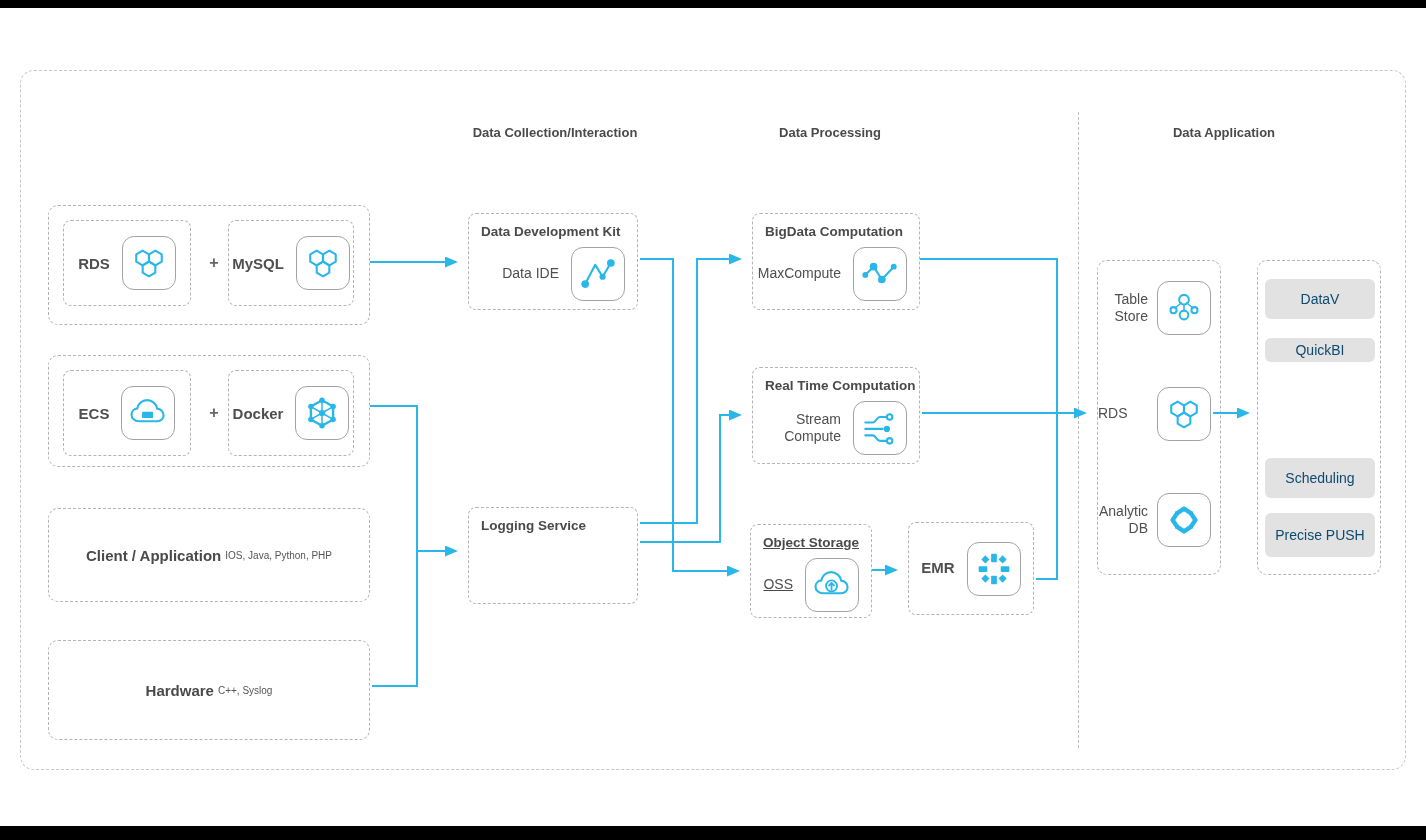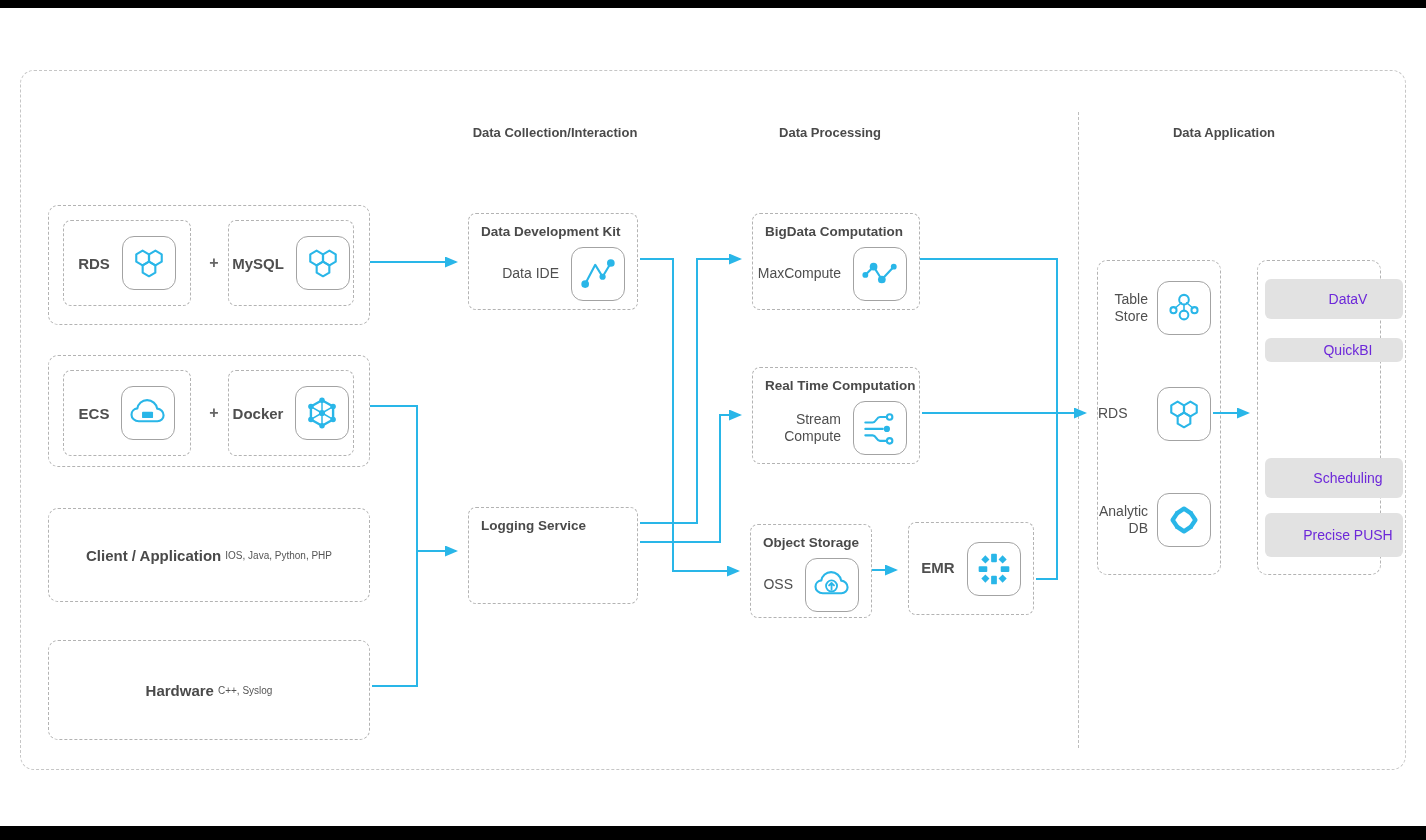--- a/index.html
+++ b/index.html
@@ -46,37 +46,37 @@
 
   
   .svc{position:absolute;border:1px dashed #b3b3b3;border-radius:8px;box-sizing:border-box;padding:10px 12px;}
   .svc-title{font-weight:bold;font-size:13.5px;color:#4a4a4a;white-space:nowrap;}
   .svc-row{display:flex;align-items:center;justify-content:flex-end;gap:12px;margin-top:8px;}
   .svc-label{font-size:14px;color:#4f4f4f;text-align:right;line-height:1.25;}
   #box-ddk{left:468px;top:213px;width:170px;height:97px;}
   #box-logging{left:468px;top:507px;width:170px;height:97px;}
   #box-bigdata{left:752px;top:213px;width:168px;height:97px;}
   #box-realtime{left:752px;top:367px;width:168px;height:97px;}
-  #box-objstore{left:750px;top:524px;width:122px;height:94px;}
+  #box-objstore{left:750px;top:524px;width:122px;height:94px;text-decoration:underline;}
   #box-emr{left:908px;top:522px;width:126px;height:93px;display:flex;align-items:center;justify-content:center;gap:12px;}
   #box-emr .svc-label{font-weight:bold;font-size:15px;}
 
   
   #col-stores{left:1097px;top:260px;width:124px;height:315px;}
   .store-row{position:absolute;left:0;width:100%;height:58px;box-sizing:border-box;
     display:flex;align-items:center;justify-content:space-between;gap:9px;padding-right:9px;}
   .store-label{font-size:14px;color:#4f4f4f;text-align:right;line-height:1.25;}
   #row-tablestore{top:18px;}
   #row-rds2{top:124px;}
   #row-analyticdb{top:230px;}
 
   #col-apps{left:1257px;top:260px;width:124px;height:315px;}
   .pill{position:absolute;left:7px;width:110px;background:#e2e2e2;border-radius:6px;
     display:flex;align-items:center;justify-content:center;text-align:center;
-    font-size:14px;color:#6d28d9;line-height:1.2;padding-left:28px;}
+    font-size:14px;color:#0c4a6e;line-height:1.2;}
   #pill-datav{top:18px;height:40px;}
   #pill-quickbi{top:77px;height:24px;}
   #pill-failure{top:133px;height:44px;}
   #pill-scheduling{top:197px;height:40px;}
   #pill-push{top:252px;height:44px;}
 
   #flows{position:absolute;left:0;top:0;width:1426px;height:840px;pointer-events:none;}
   .flow{stroke:#29b6e8;stroke-width:2;fill:none;}
   .icn{display:block;}
   .icn .st{stroke:#29b6e8;fill:none;stroke-width:2.3;stroke-linecap:round;stroke-linejoin:round;}

